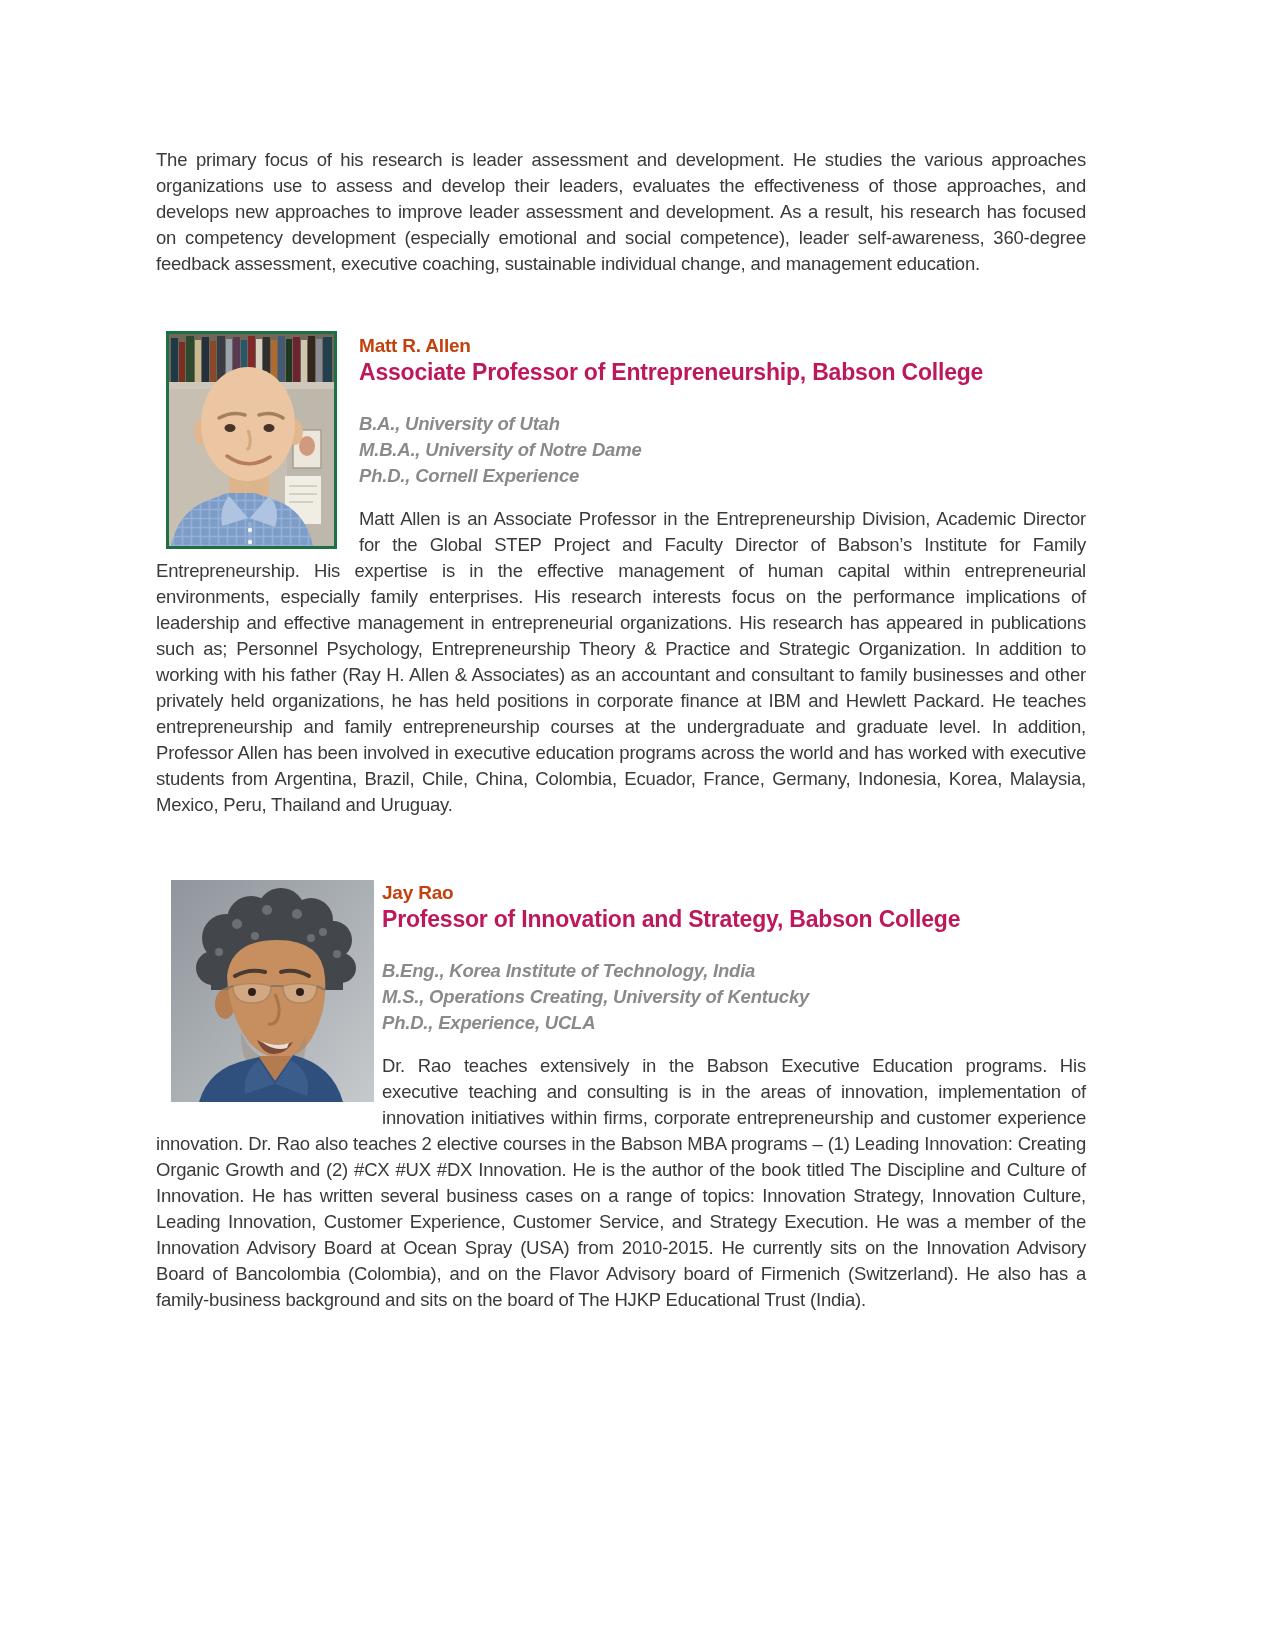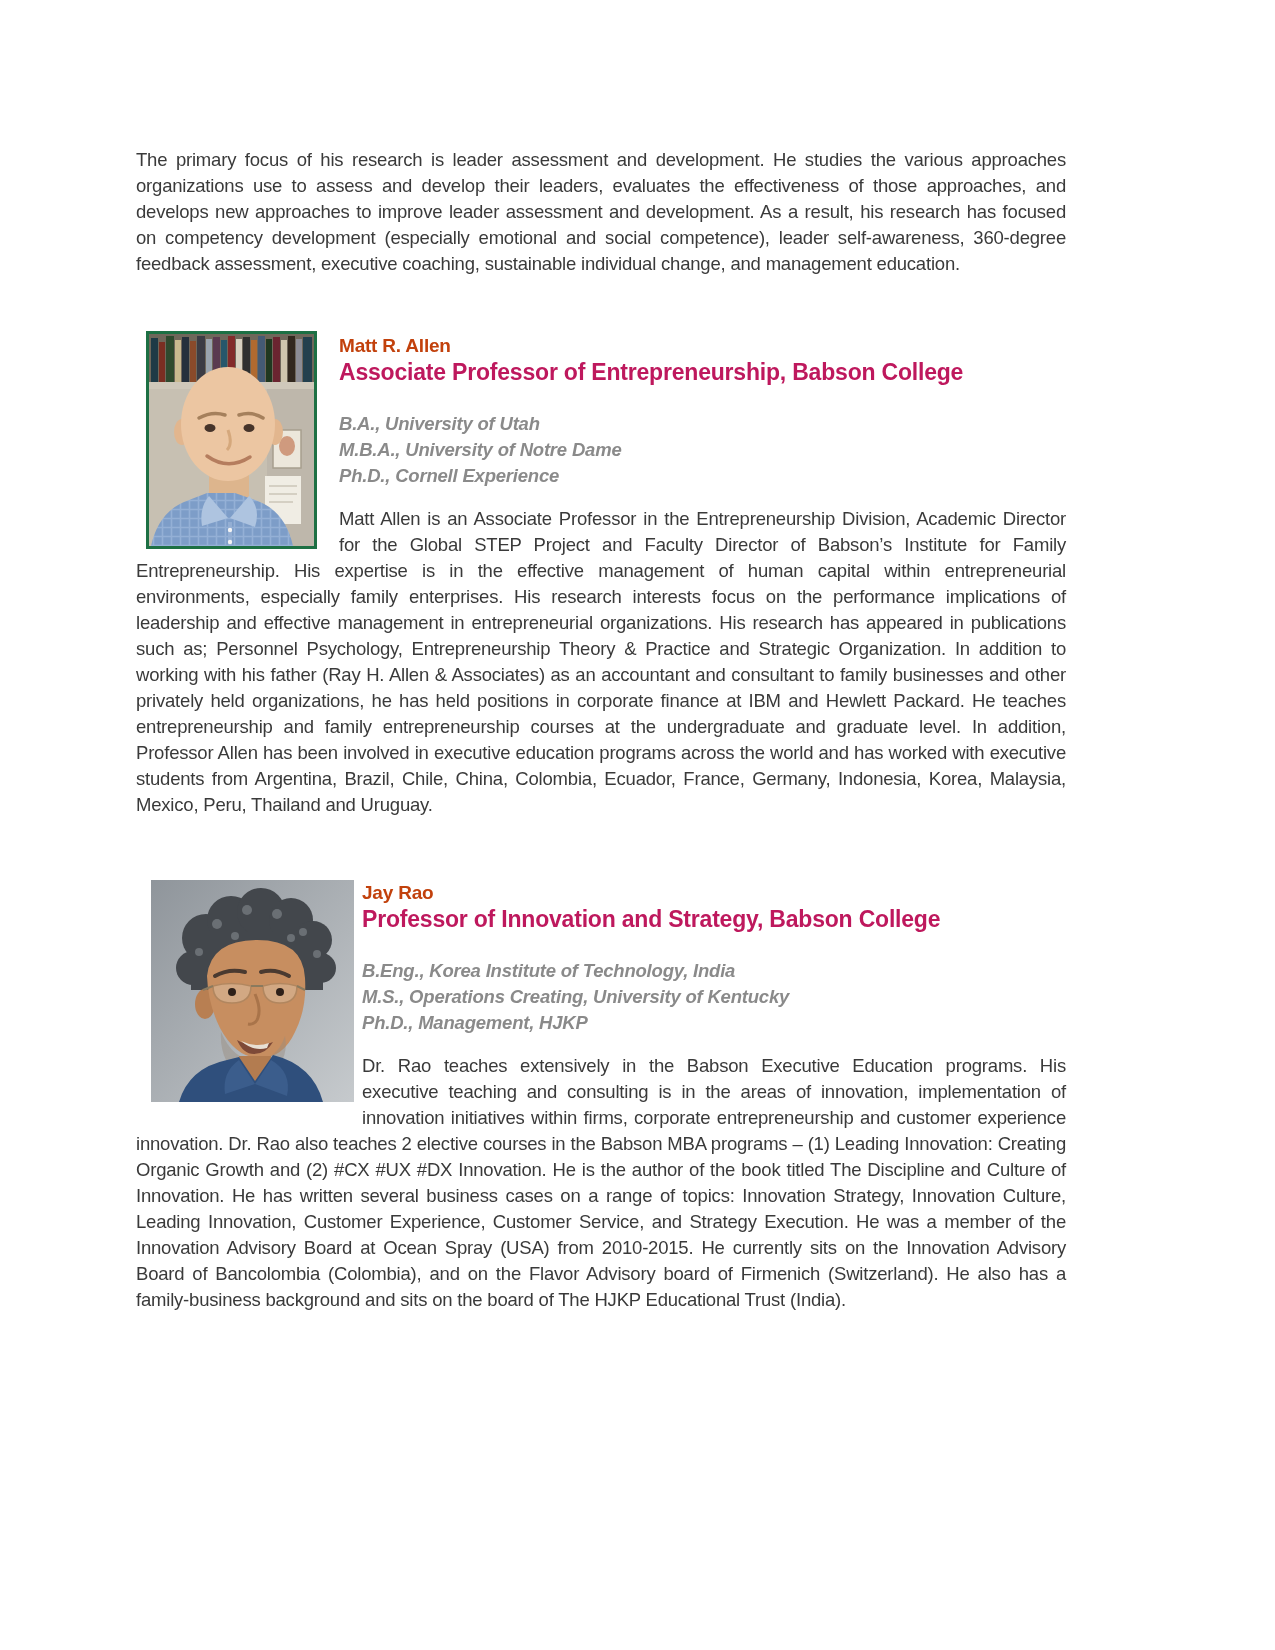--- a/index.html
+++ b/index.html
@@ -2,21 +2,21 @@
 <html><head>
 <meta charset="utf-8">
 <style>
   * { margin:0; padding:0; box-sizing:border-box; }
   html, body { background:#ffffff; }
   body {
     width:1275px; height:1650px; position:relative; overflow:hidden;
     font-family:"Liberation Sans", sans-serif;
   }
   .content {
-    position:absolute; left:136px; top:147px; width:930px;
+    position:absolute; left:156px; top:147px; width:930px;
     color:#3a3a3a; font-size:18.5px; line-height:26px; letter-spacing:-0.2px;
   }
   .justified { text-align:justify; }
   .section::after { content:""; display:block; clear:both; }
   .sec-matt { margin-top:56px; }
   .sec-jay  { margin-top:62px; }
   .photo-frame { float:left; overflow:hidden; }
   .photo-matt {
     width:171px; height:218px; border:3px solid #1d7044;
     margin:-2px 22px 8px 10px;
@@ -158,18 +158,18 @@
         <path d="M28 222 q10 -34 48 -42 l12 -3 16 24 18 -26 q40 10 50 47 Z" fill="#2f4f7c"></path>
         <path d="M88 180 l16 24 l-30 10 q-3 -22 14 -34 Z" fill="#3b5d8c"></path>
         <path d="M120 180 l-16 24 l32 12 q5 -24 -16 -36 Z" fill="#3b5d8c"></path>
       </svg>
     </div>
     <div class="name">Jay Rao</div>
     <div class="title">Professor of Innovation and Strategy, Babson College</div>
     <div class="degrees">
       <div class="degree-line">B.Eng., Korea Institute of Technology, India</div>
       <div class="degree-line">M.S., Operations Creating, University of Kentucky</div>
-      <div class="degree-line">Ph.D., Management, HJKP</div>
+      <div class="degree-line">Ph.D., Experience, UCLA</div>
     </div>
     <p class="bio">Dr. Rao teaches extensively in the Babson Executive Education programs. His executive teaching and consulting is in the areas of innovation, implementation of innovation initiatives within firms, corporate entrepreneurship and customer experience innovation. Dr. Rao also teaches 2 elective courses in the Babson MBA programs – (1) Leading Innovation: Creating Organic Growth and (2) #CX #UX #DX Innovation. He is the author of the book titled The Discipline and Culture of Innovation.  He has written several business cases on a range of topics: Innovation Strategy, Innovation Culture, Leading Innovation, Customer Experience, Customer Service, and Strategy Execution. He was a member of the Innovation Advisory Board at Ocean Spray (USA) from 2010-2015. He currently sits on the Innovation Advisory Board of Bancolombia (Colombia), and on the Flavor Advisory board of Firmenich (Switzerland). He also has a family-business background and sits on the board of The HJKP Educational Trust (India).</p>
   </div>
 
 </div>
 
 </body></html>

